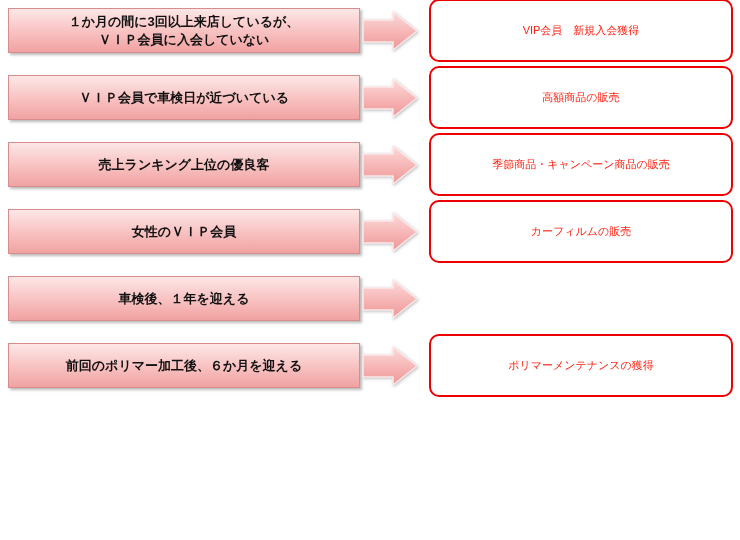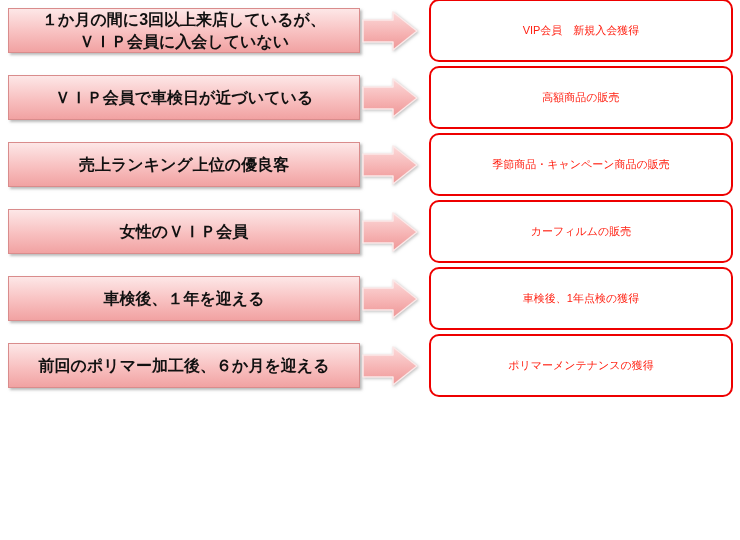--- a/index.html
+++ b/index.html
@@ -31,21 +31,21 @@
     border: 1px solid var(--condition-box-border, #d98c8c);
     background: linear-gradient(to bottom,
       var(--condition-box-top, #fde7e7) 0%,
       var(--condition-box-mid, #f8c0c0) 55%,
       var(--condition-box-bottom, #f1a2a2) 100%);
     box-shadow: 2px 2px 2.5px rgba(120,120,120,0.5);
     display: flex;
     align-items: center;
     justify-content: center;
     text-align: center;
-    font-size: 16px;
+    font-size: 13px;
     font-weight: bold;
     color: var(--condition-text, #111111);
     line-height: 1.35;
     white-space: pre-line;
     flex: none;
   }
   .arrow {
     flex: none;
     margin-left: 2px;
     filter: drop-shadow(1.5px 1.5px 1.5px rgba(125,125,125,0.5));
@@ -127,21 +127,20 @@
         </svg>
       <div class="action-box">カーフィルムの販売</div>
     </div>
 
 
     <div class="row">
       <div class="condition-box">車検後、１年を迎える</div>
       <svg class="arrow" width="57" height="42" viewBox="0 0 57 42" overflow="visible">
           <polygon points="1,10 31,10 31,2 55,21 31,40 31,32 1,32"></polygon>
         </svg>
-      <div class="action-box">車検後、1年点検の獲得</div>
     </div>
 
     <div class="row">
       <div class="condition-box">前回のポリマー加工後、６か月を迎える</div>
       <svg class="arrow" width="57" height="42" viewBox="0 0 57 42" overflow="visible">
           <polygon points="1,10 31,10 31,2 55,21 31,40 31,32 1,32"></polygon>
         </svg>
       <div class="action-box">ポリマーメンテナンスの獲得</div>
     </div>
 

